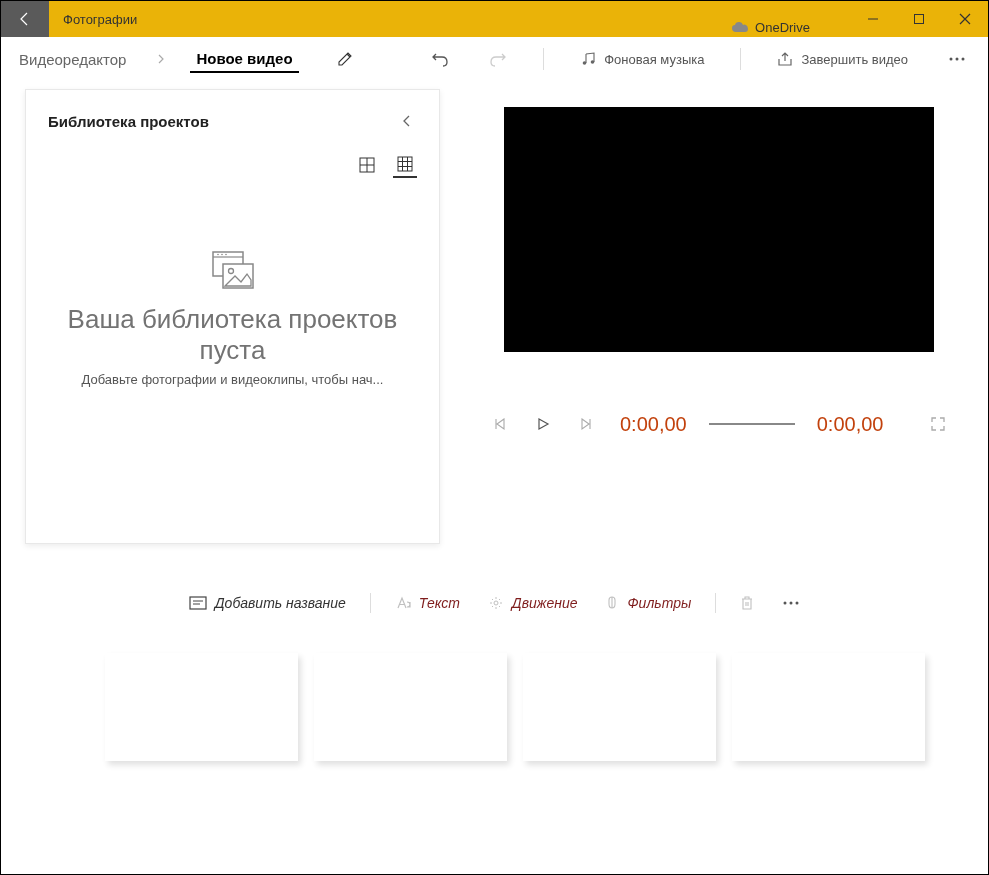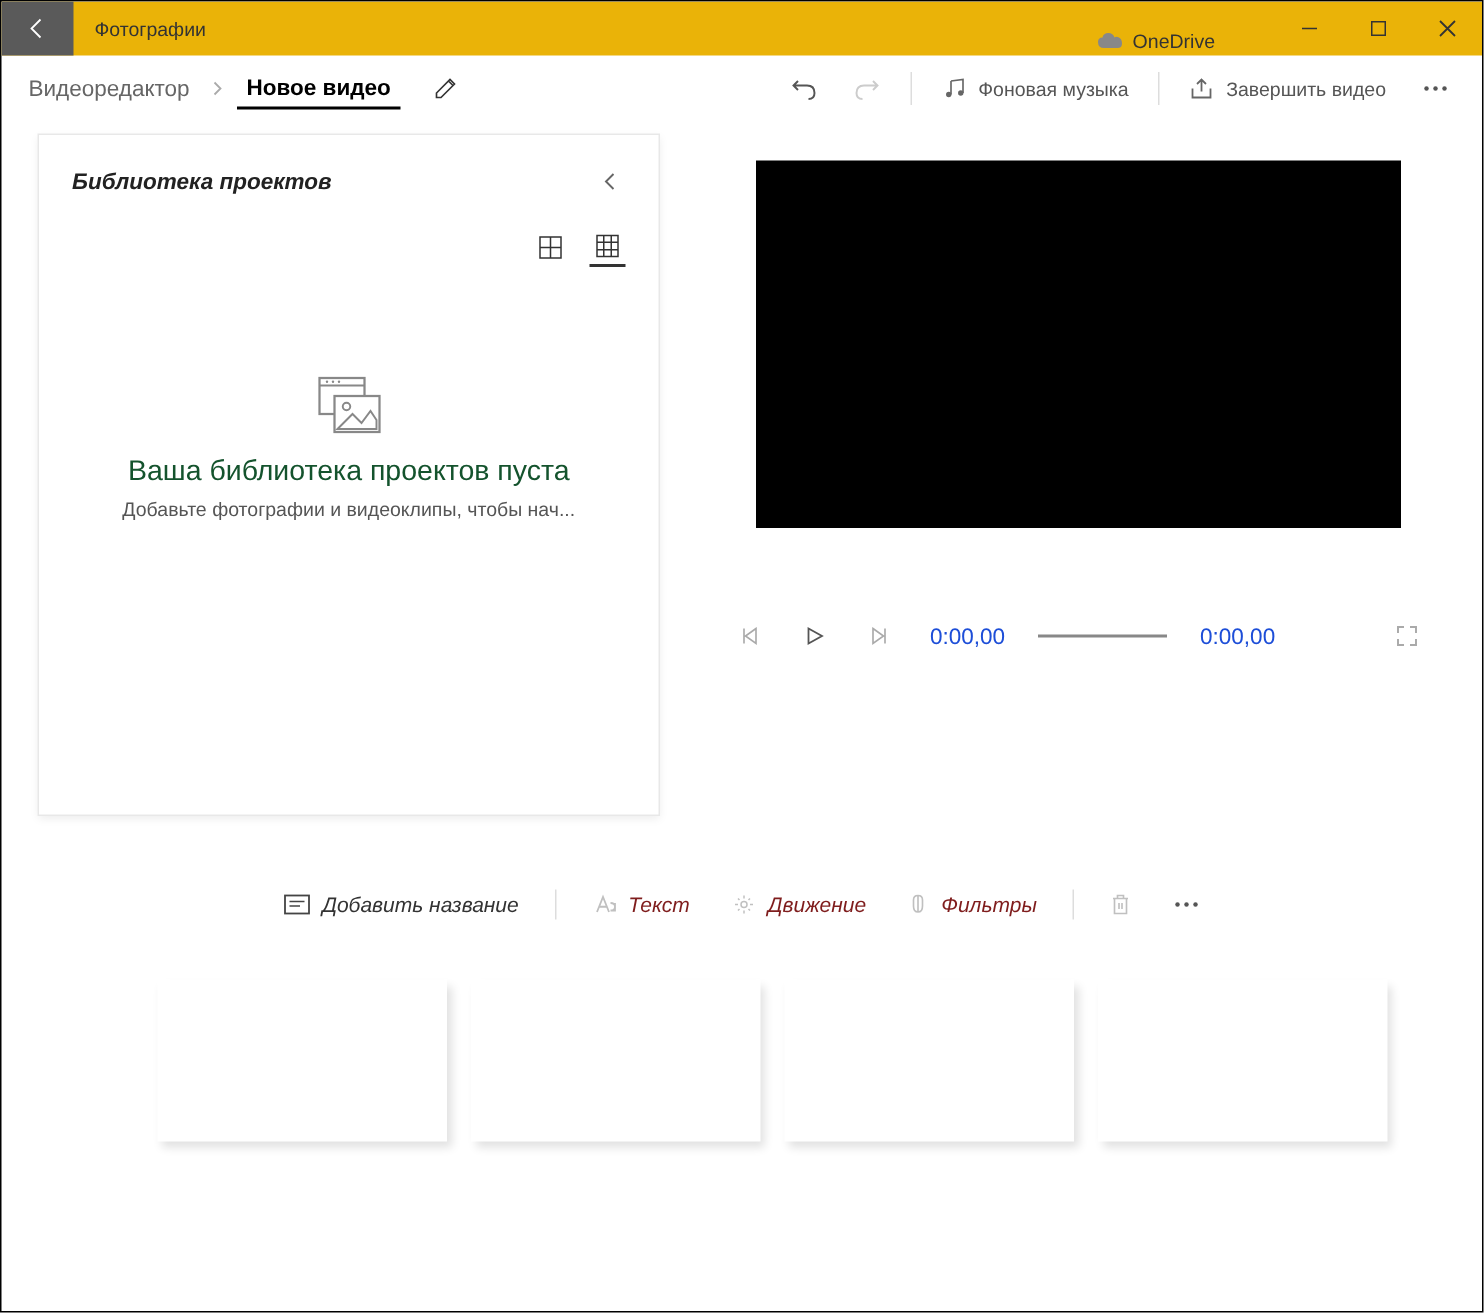--- a/index.html
+++ b/index.html
@@ -7,57 +7,57 @@
   
   
   .titlebar { height: 36px; display: flex; align-items: center; background: #eab308; }
   .back-btn { width: 48px; height: 36px; background: #5a5a5a; display: flex; align-items: center; justify-content: center; color: #fff; }
   .app-title { margin-left: 14px; font-size: 13px; color: #333; }
   .titlebar-spacer { flex: 1; }
   .onedrive { display: flex; align-items: center; gap: 6px; font-size: 13px; color: #333; margin-right: 40px; margin-top: 16px; }
   .win-btn { width: 46px; height: 36px; display: flex; align-items: center; justify-content: center; color: #333; }
   
   
-  .topbar { height: 44px; display: flex; align-items: center; padding: 0 12px; gap: 4px; }
+  .topbar { height: 44px; display: flex; align-items: center; padding: 0 12px; gap: 20px; }
   .crumb { font-size: 15px; color: #666; padding: 4px 6px; }
   .crumb.active { color: #000; font-weight: 600; border-bottom: 2px solid #000; }
   .chev-sep { color: #999; padding: 0 4px; }
   .pencil { margin-left: 12px; color: #333; padding: 6px; }
   .topbar-flex { flex: 1; }
   .tb-btn { display: flex; align-items: center; gap: 8px; padding: 6px 10px; font-size: 13px; color: #555; justify-content: flex-end; }
   .tb-btn.disabled { color: #bbb; }
   .vsep { width: 1px; height: 22px; background: #ddd; margin: 0 6px; }
   
   
   .main { display: flex; height: 488px; }
   
   
   .lib-panel { width: 415px; margin: 8px 0 0 24px; background: #fff; border: 1px solid #e8e8e8; box-shadow: 0 2px 6px rgba(0,0,0,0.08); padding: 20px 22px 40px 22px; position: relative; height: 455px;}
   .lib-header { display: flex; align-items: center; justify-content: space-between; }
-  .lib-title { font-size: 15px; font-weight: 600; color: #222; font-style: italic; }
+  .lib-title { font-size: 15px; font-weight: 600; color: #222; }
   .collapse-chev { color: #666; padding: 4px; }
   .lib-controls { display: flex; align-items: center; margin-top: 20px; gap: 14px; }
   .add-wrap { position: relative; display: inline-block; }
   .add-highlight { position: absolute; top: -8px; left: -8px; right: -8px; bottom: -8px; border: 4px solid #e31b23; border-radius: 10px; pointer-events: none; }
   .add-btn { background: #4a4a4a; border: 2px solid #1a1a1a; color: #fff; padding: 7px 14px 7px 10px; font-size: 14px; display: flex; align-items: center; gap: 8px; box-shadow: inset 0 0 0 1px #888;}
   .lib-controls-spacer { flex: 1; }
   .view-btn { padding: 4px; color: #333; }
   .view-btn.active { border-bottom: 2px solid #333; }
   .empty-state { text-align: center; margin-top: 72px; }
   .empty-icon { color: #888; display: flex; justify-content: center; margin-bottom: 14px; }
-  .empty-title { font-size: 19px; color: #14532d; }
+  .empty-title { font-size: 26px; color: #737373; }
   .empty-sub { font-size: 13px; color: #555; margin-top: 6px; }
   
   
   .preview { flex: 1; padding: 26px 30px 12px 40px; display: flex; flex-direction: column; }
   .video-canvas { width: 430px; height: 245px; background: #000; margin: 0 auto; align-self: center;}
   .player-bar { display: flex; align-items: center; gap: 22px; margin-top: 60px; padding: 0 8px; justify-content: center;}
   .pbtn { color: #888; padding: 4px; }
   .pbtn.primary { color: #333; }
-  .time { font-size: 15px; color: #1d4ed8; }
+  .time { font-size: 20px; color: #c2410c; }
   .progress { width: 86px; height: 2px; background: #888; }
   .fullscreen { margin-left: auto; color: #888; }
   
   
   .storyboard-toolbar { height: 48px; display: flex; align-items: center; justify-content: center; gap: 4px; margin-top: 10px; padding: 0 30px; font-style: italic;}
   .sb-btn { display: flex; align-items: center; gap: 8px; font-size: 14px; color: #333; padding: 6px 12px; }
   .sb-btn.disabled { color: #7f1d1d; }
   .sb-sep { width: 1px; height: 20px; background: #ddd; margin: 0 8px; }
   
   

